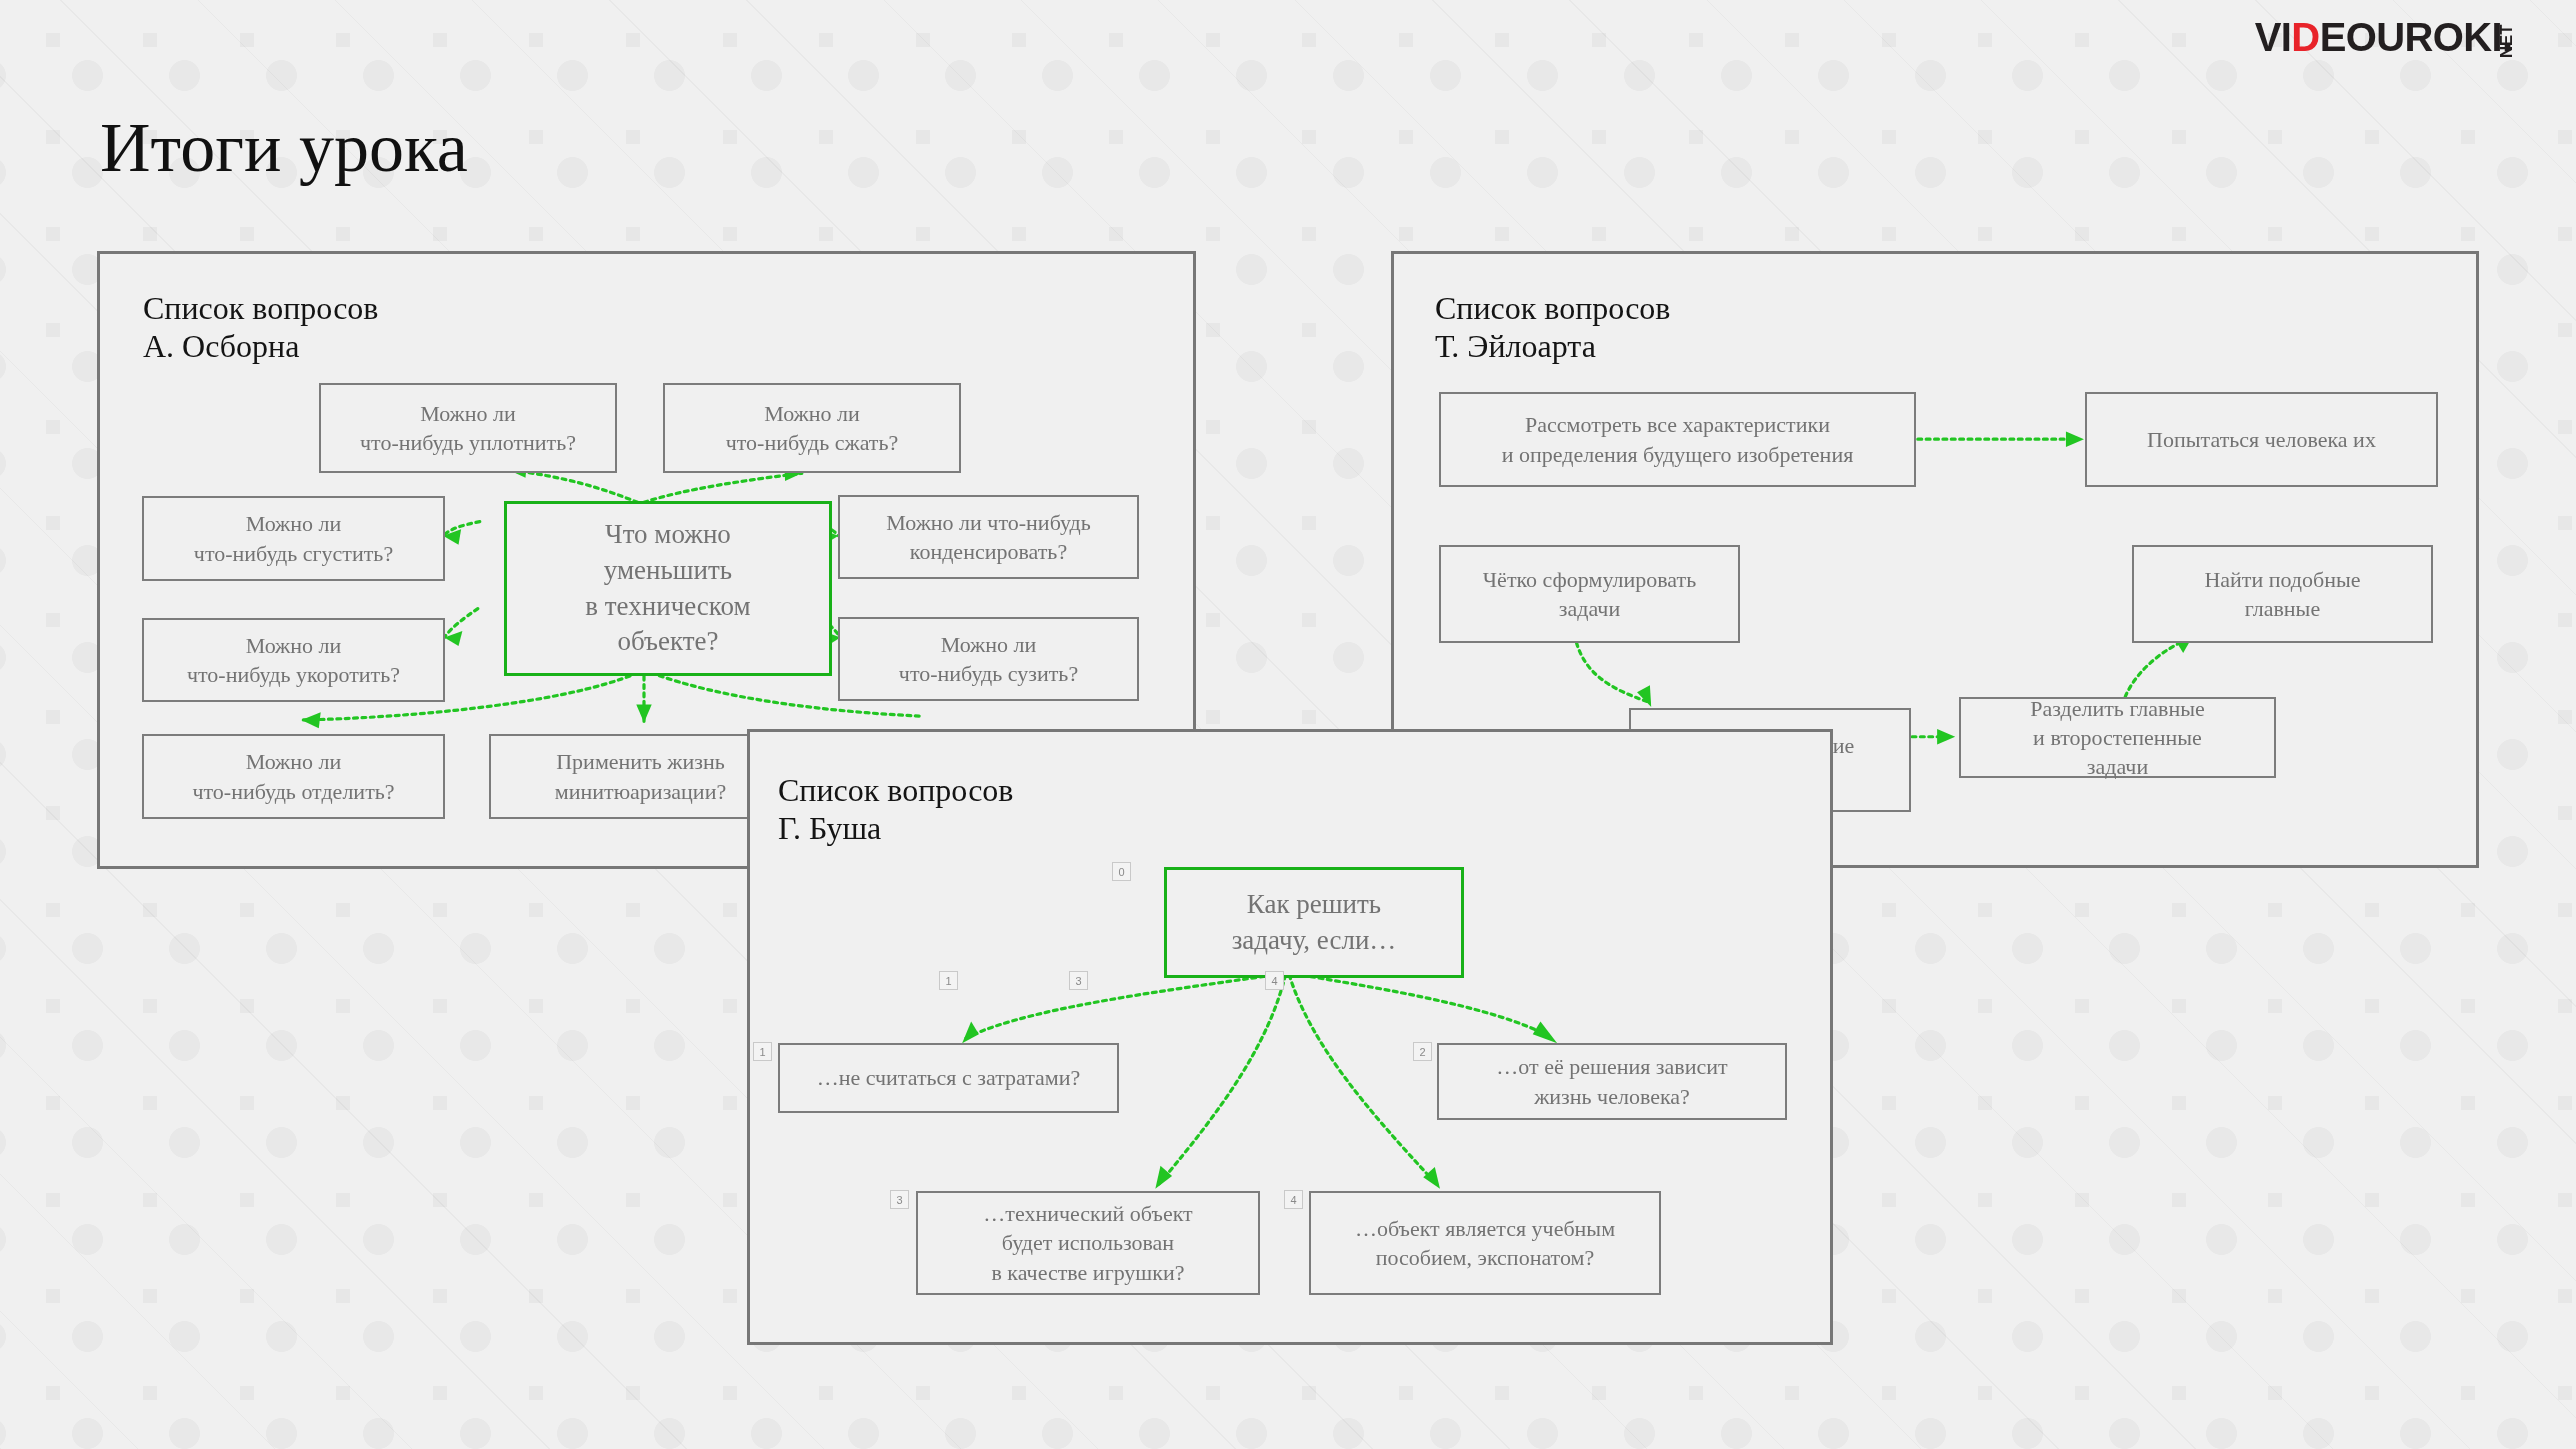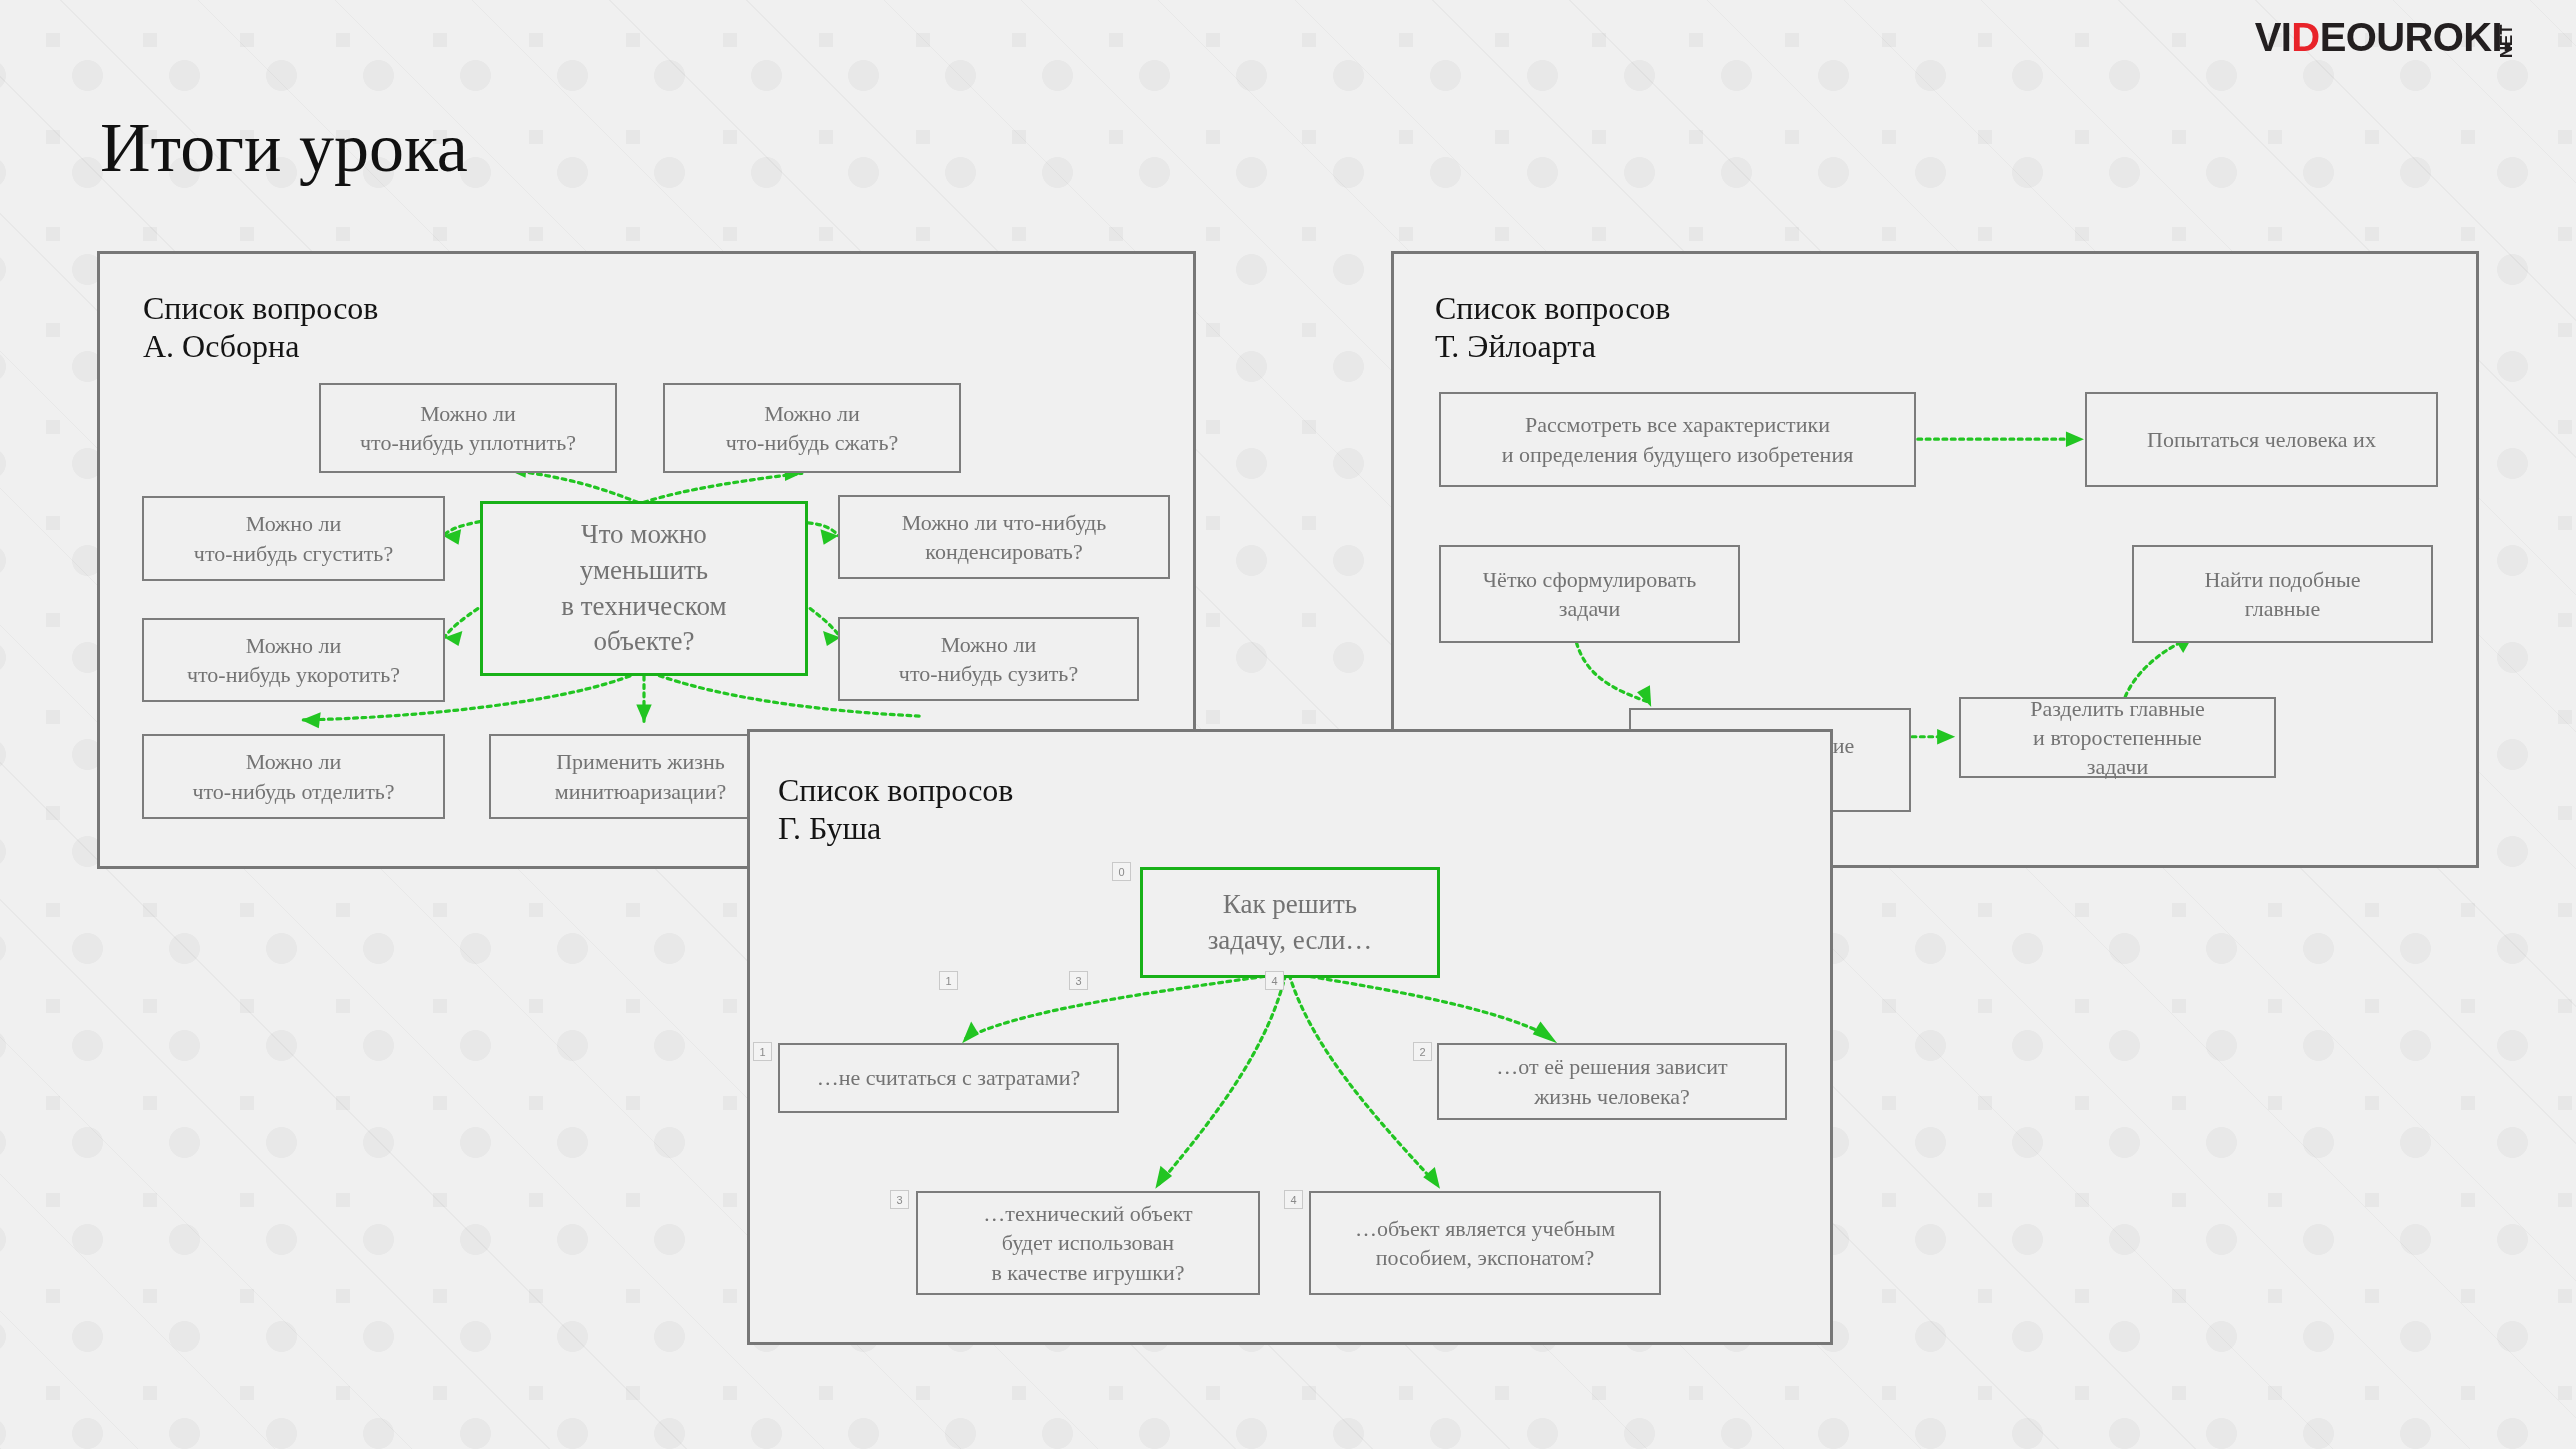--- a/index.html
+++ b/index.html
@@ -57,21 +57,21 @@
   .panel-title{
     position:absolute;font-size:32px;color:#141414;line-height:1.18;white-space:pre-line;
   }
   
   .node{
     position:absolute;box-sizing:border-box;
     border:2.6px solid #7c7c7c;background:#f0f0f0;
     display:flex;align-items:center;justify-content:center;text-align:center;
     color:#737373;line-height:1.32;
   }
-  .node.root{border:3.2px solid #18b118;}
+  .node.root{border:3.2px solid #18b118;margin-left:24px;}
   .node span{display:block;padding:0 6.4px;}
   
   .marker{
     position:absolute;box-sizing:border-box;
     border:1px solid #c9c9c9;background:#f3f3f3;
     font-family:"Liberation Sans","DejaVu Sans",sans-serif;
     font-size:11px;color:#8a8a8a;
     display:flex;align-items:center;justify-content:center;
     width:19.3px;height:19.3px;
   }
@@ -548,21 +548,21 @@
 что-нибудь уплотнить?</span>
 </div>
 <div class="node" style="left:663px;top:383px;width:298px;height:90px;font-size:22px;">
   <span style="white-space:pre-line;">Можно ли
 что-нибудь сжать?</span>
 </div>
 <div class="node" style="left:142px;top:496px;width:303px;height:85px;font-size:22px;">
   <span style="white-space:pre-line;">Можно ли
 что-нибудь сгустить?</span>
 </div>
-<div class="node" style="left:838px;top:495px;width:332px;height:84px;font-size:22px;">
+<div class="node" style="left:838px;top:495px;width:301px;height:84px;font-size:22px;">
   <span style="white-space:pre-line;">Можно ли что-нибудь
 конденсировать?</span>
 </div>
 <div class="node" style="left:142px;top:618px;width:303px;height:84px;font-size:22px;">
   <span style="white-space:pre-line;">Можно ли
 что-нибудь укоротить?</span>
 </div>
 <div class="node" style="left:838px;top:617px;width:301px;height:84px;font-size:22px;">
   <span style="white-space:pre-line;">Можно ли
 что-нибудь сузить?</span>

